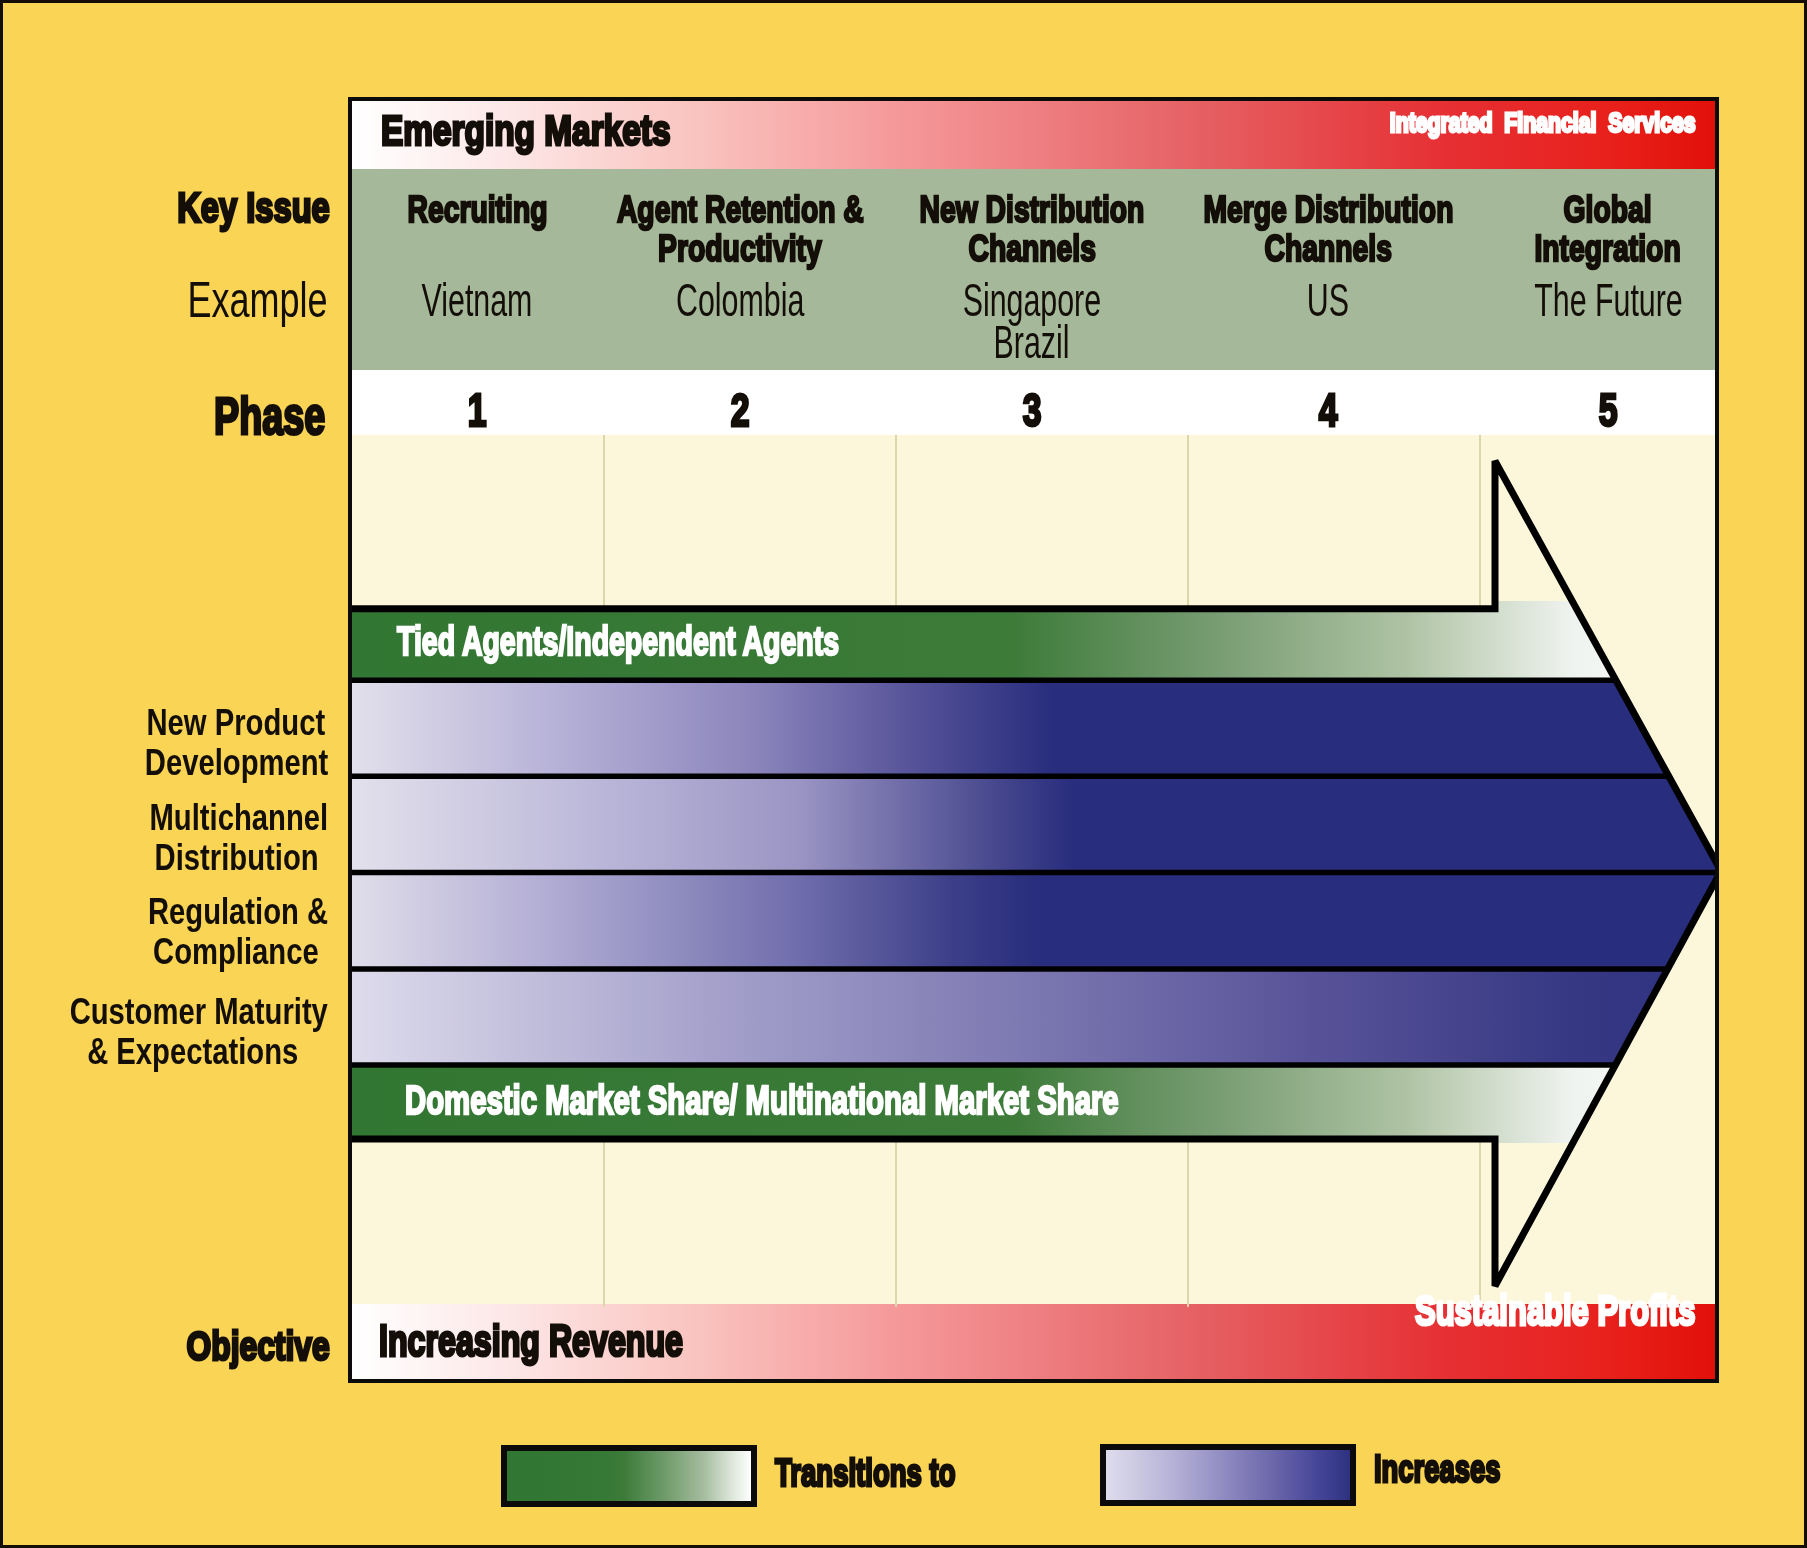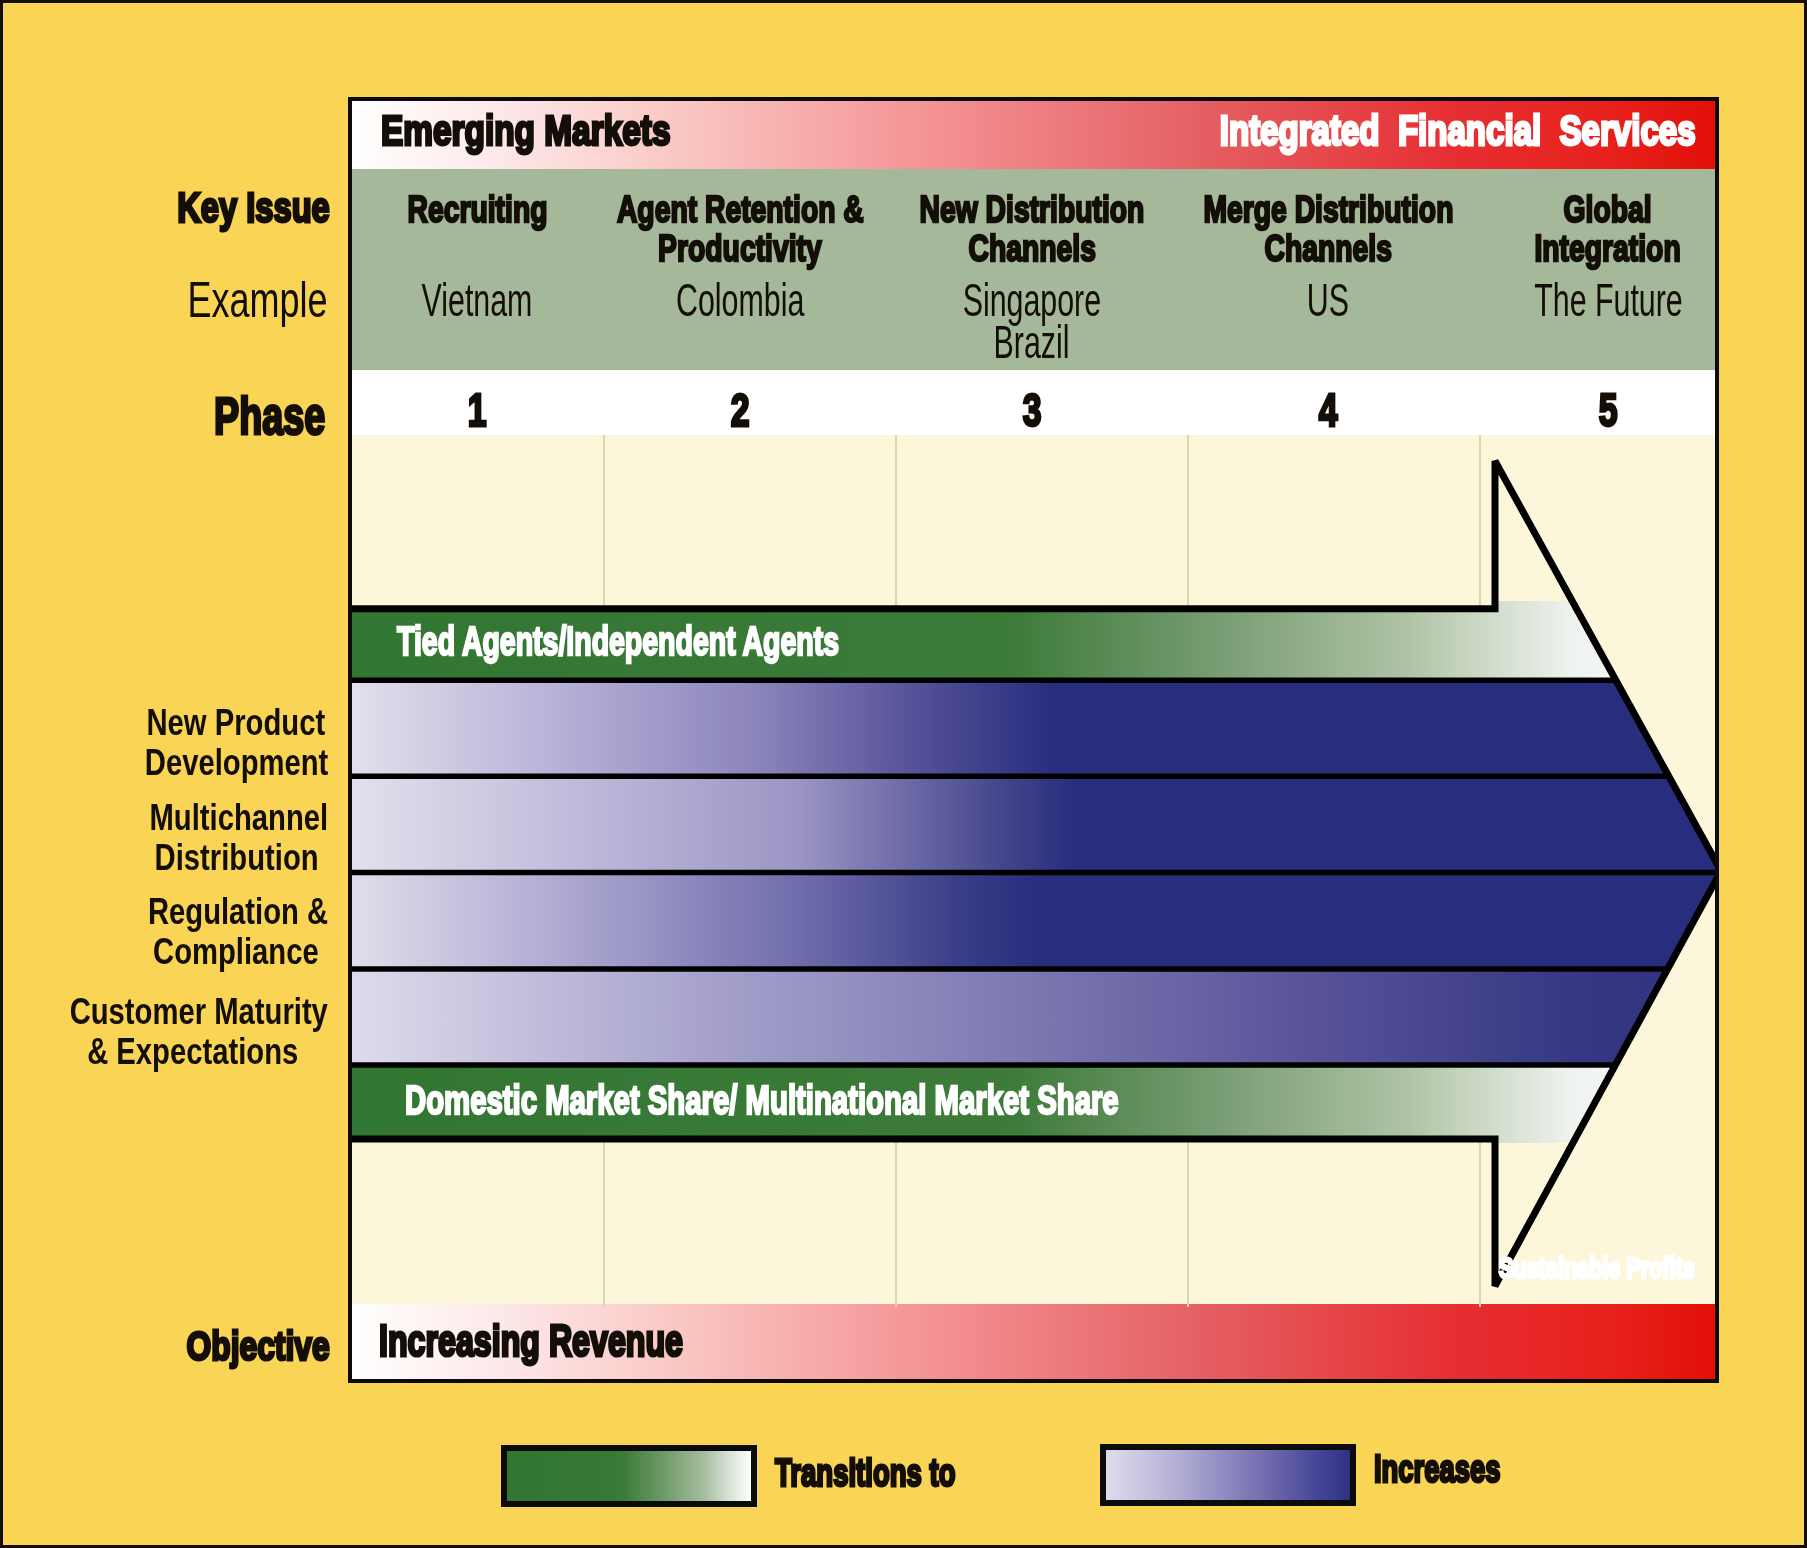--- a/index.html
+++ b/index.html
@@ -151,24 +151,24 @@
           <line x1="-6" y1="675.3" x2="1374" y2="675.3"></line>
           <line x1="-6" y1="771.6" x2="1374" y2="771.6"></line>
           <line x1="-6" y1="868" x2="1374" y2="868"></line>
           <line x1="-6" y1="964" x2="1374" y2="964"></line>
         </g>
 
         <path d="M -6 507.8 L 1143 507.8 L 1143 360 L 1369 770 L 1143 1185 L 1143 1038 L -6 1038 Z" fill="none" stroke="#000000" stroke-width="7" stroke-linejoin="miter"></path>
       </svg>
 
       <div class="t hdr thick s30" style="left:29px;top:9px;font-size:42px;"><span class="sq" style="transform:scaleX(0.795)">Emerging Markets</span></div>
-      <div class="t hdr thick s30" style="right:19px;top:9px;font-size:42px;color:#ffffff;text-align:right"><span class="sqr" style="transform:scaleX(0.787);white-space:pre">Integrated  Financial  Services</span></div>
+      <div class="t hdr thick s30" style="right:19px;top:9px;font-size:27px;color:#ffffff;text-align:right"><span class="sqr" style="transform:scaleX(0.787);white-space:pre">Integrated  Financial  Services</span></div>
 
       <div class="t hdr thick s32" style="left:27px;top:1217px;font-size:45px;"><span class="sq" style="transform:scaleX(0.715)">Increasing Revenue</span></div>
-      <div class="t hdr thick s32" style="right:20px;top:1152px;font-size:30px;color:#ffffff;text-align:left"><span class="sqr" style="transform:scaleX(0.72)">Sustainable Profits</span></div>
+      <div class="t hdr thick s32" style="right:20px;top:1188px;font-size:43px;color:#ffffff;text-align:left"><span class="sqr" style="transform:scaleX(0.72)">Sustainable Profits</span></div>
 
       <div class="t bandlbl thick s24" style="left:45px;top:520px;font-size:40px;color:#ffffff;"><span class="sq" style="transform:scaleX(0.712)">Tied Agents/Independent Agents</span></div>
       <div class="t bandlbl thick s24" style="left:53px;top:979px;font-size:40px;color:#ffffff;"><span class="sq" style="transform:scaleX(0.733)">Domestic Market Share/ Multinational Market Share</span></div>
 
       <div id="cols">
           <div class="t kicell thick s24" style="left: -75px; top: 90px; width: 400px; text-align: center;">
             <div><span class="sqc" style="transform:scaleX(0.765)">Recruiting</span></div>
             <div></div>
           </div>
           <div class="t excell" style="left: -75px; top: 178px; width: 400px; text-align: center;">

